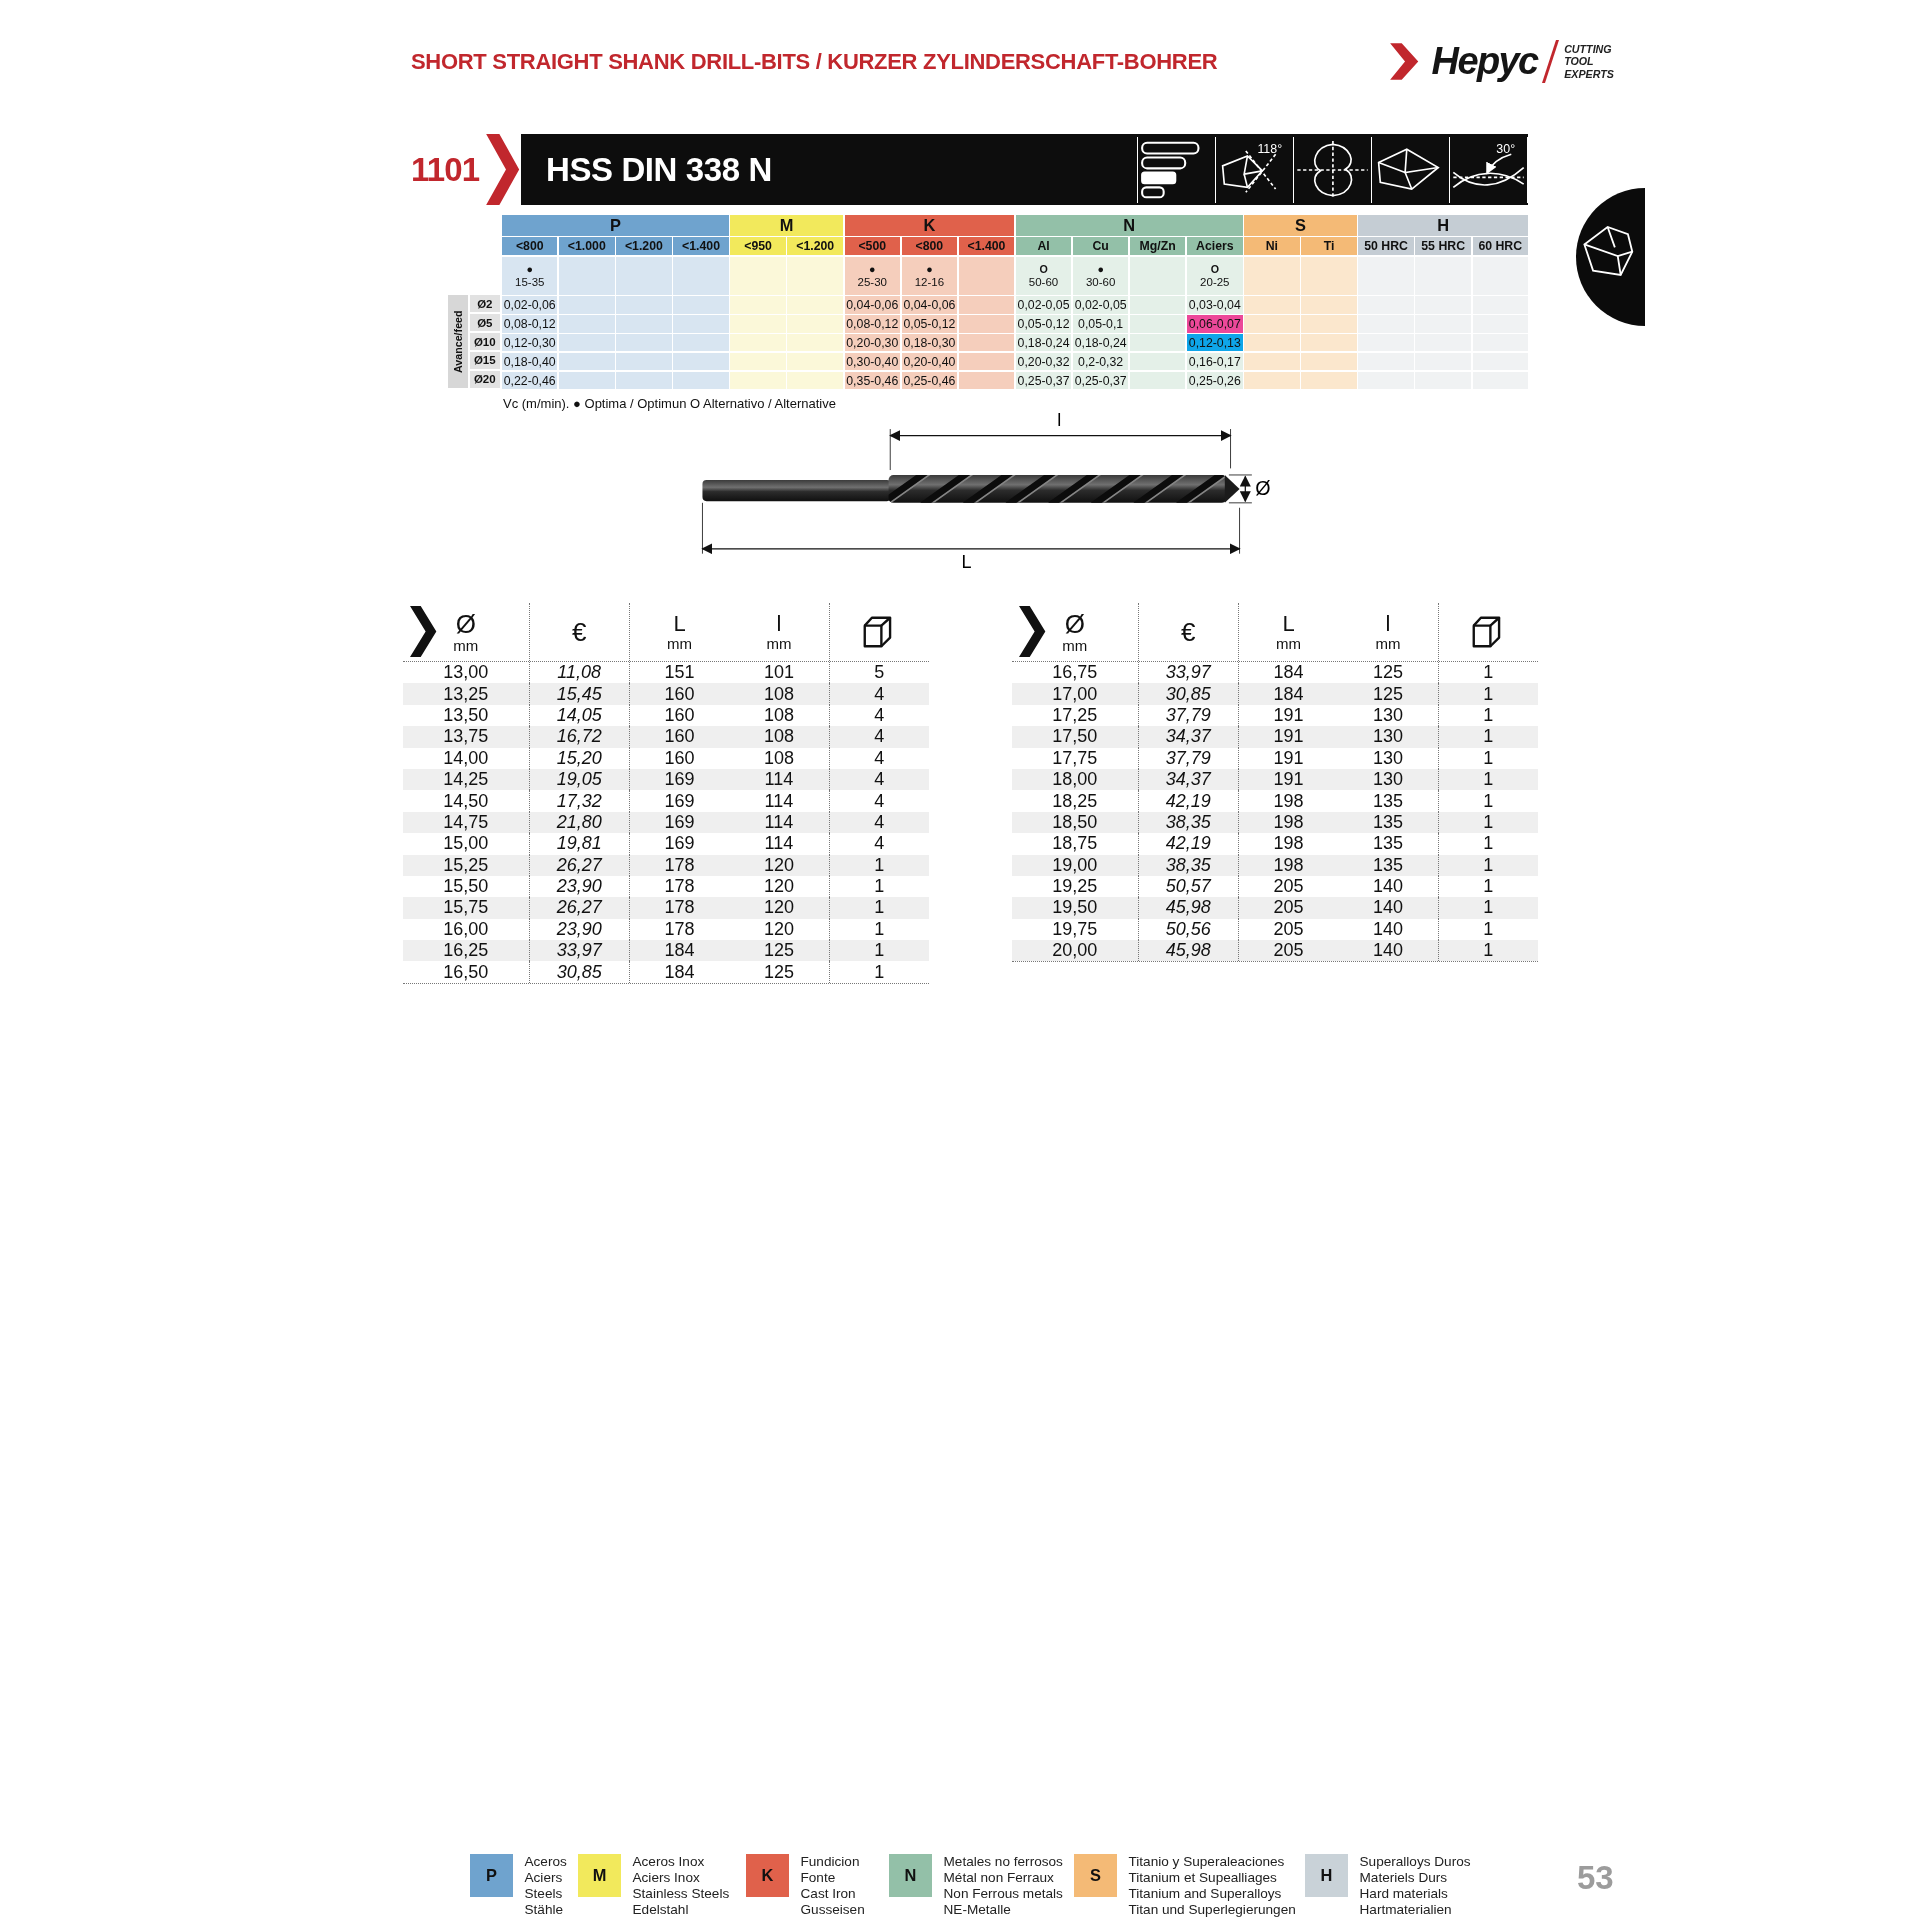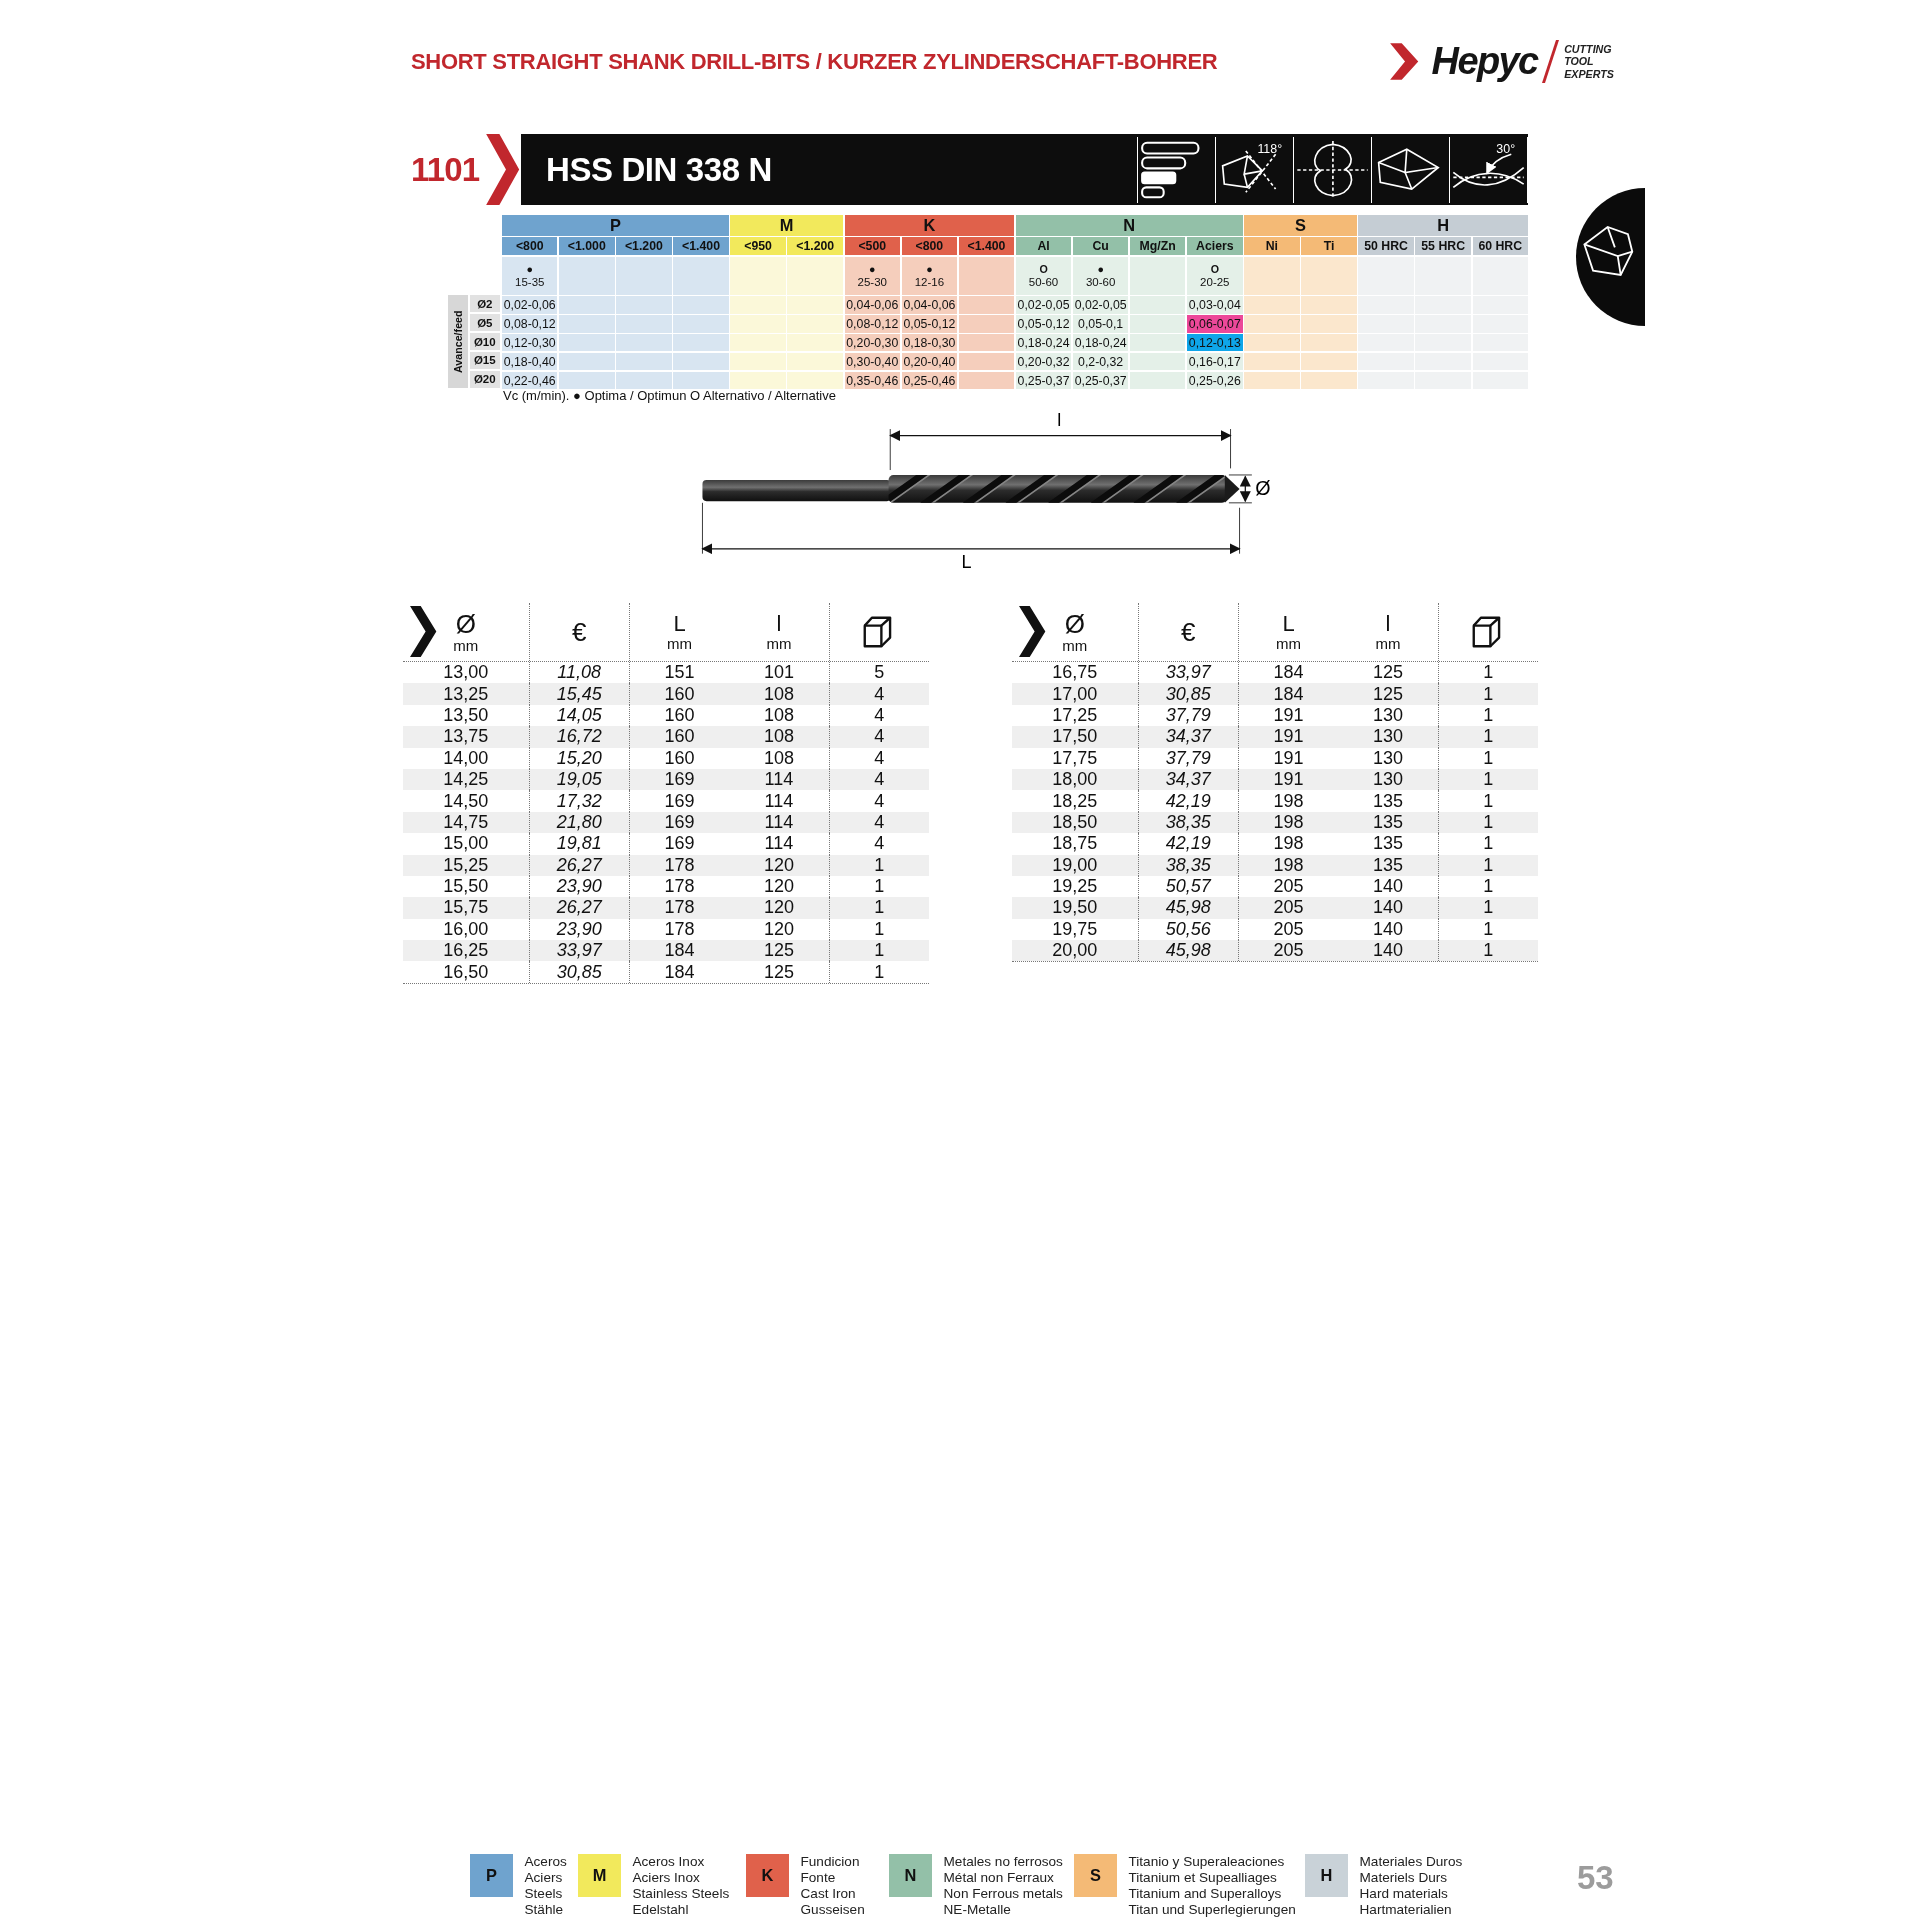--- a/index.html
+++ b/index.html
@@ -36,21 +36,21 @@
   .sub{height:18px;font-size:12.3px;font-weight:bold;}
   .vc{height:38px;flex-direction:column;line-height:12.3px;font-size:11.5px;}
   .vc .mk{font-size:10.7px;font-weight:bold;}
   .feed{height:17.3px;font-size:12.3px;}
   .feed-gutter{left:448px;top:295px;width:52px;height:93px;display:flex;}
   .feed-rot{width:20px;background:#D7D7D7;display:flex;align-items:center;justify-content:center;
             writing-mode:vertical-rl;transform:rotate(180deg);font-size:10.7px;font-weight:bold;}
   .feed-dias{flex:1;display:flex;flex-direction:column;gap:1.6px;margin-left:1.6px;}
   .feed-dia{height:22px;background:#E2E2E2;font-weight:bold;font-size:11.5px;
             display:flex;align-items:center;justify-content:center;}
-  .footnote{left:503px;top:388px;font-size:13px;color:#111;}
+  .footnote{left:503px;top:396px;font-size:13px;color:#111;}
 
   
   .diagram{left:695px;top:411px;}
 
   
   .ptable{top:603px;width:526px;border-bottom:1.6px dotted #777;}
   .ptable-left{left:403px;}
   .ptable-right{left:1012px;}
   .phead{position:relative;display:flex;height:58px;border-bottom:1.6px dotted #777;}
   .pcol{display:flex;flex-direction:column;align-items:center;justify-content:center;}
@@ -693,21 +693,21 @@
       <div class="legend-lines">
         <div>Titanio y Superaleaciones</div>
         <div>Titanium et Supealliages</div>
         <div>Titanium and Superalloys</div>
         <div>Titan und Superlegierungen</div>
       </div>
     </div>
     <div class="legend-item" style="left: 1305px;">
       <div class="legend-sq" style="background: rgb(201, 210, 216);">H</div>
       <div class="legend-lines">
-        <div>Materiales Duros</div>
+        <div>Superalloys Duros</div>
         <div>Materiels Durs</div>
         <div>Hard materials</div>
         <div>Hartmaterialien</div>
       </div>
     </div>
   </div>
 
 <div class="abs page-number">53</div>
 
 

